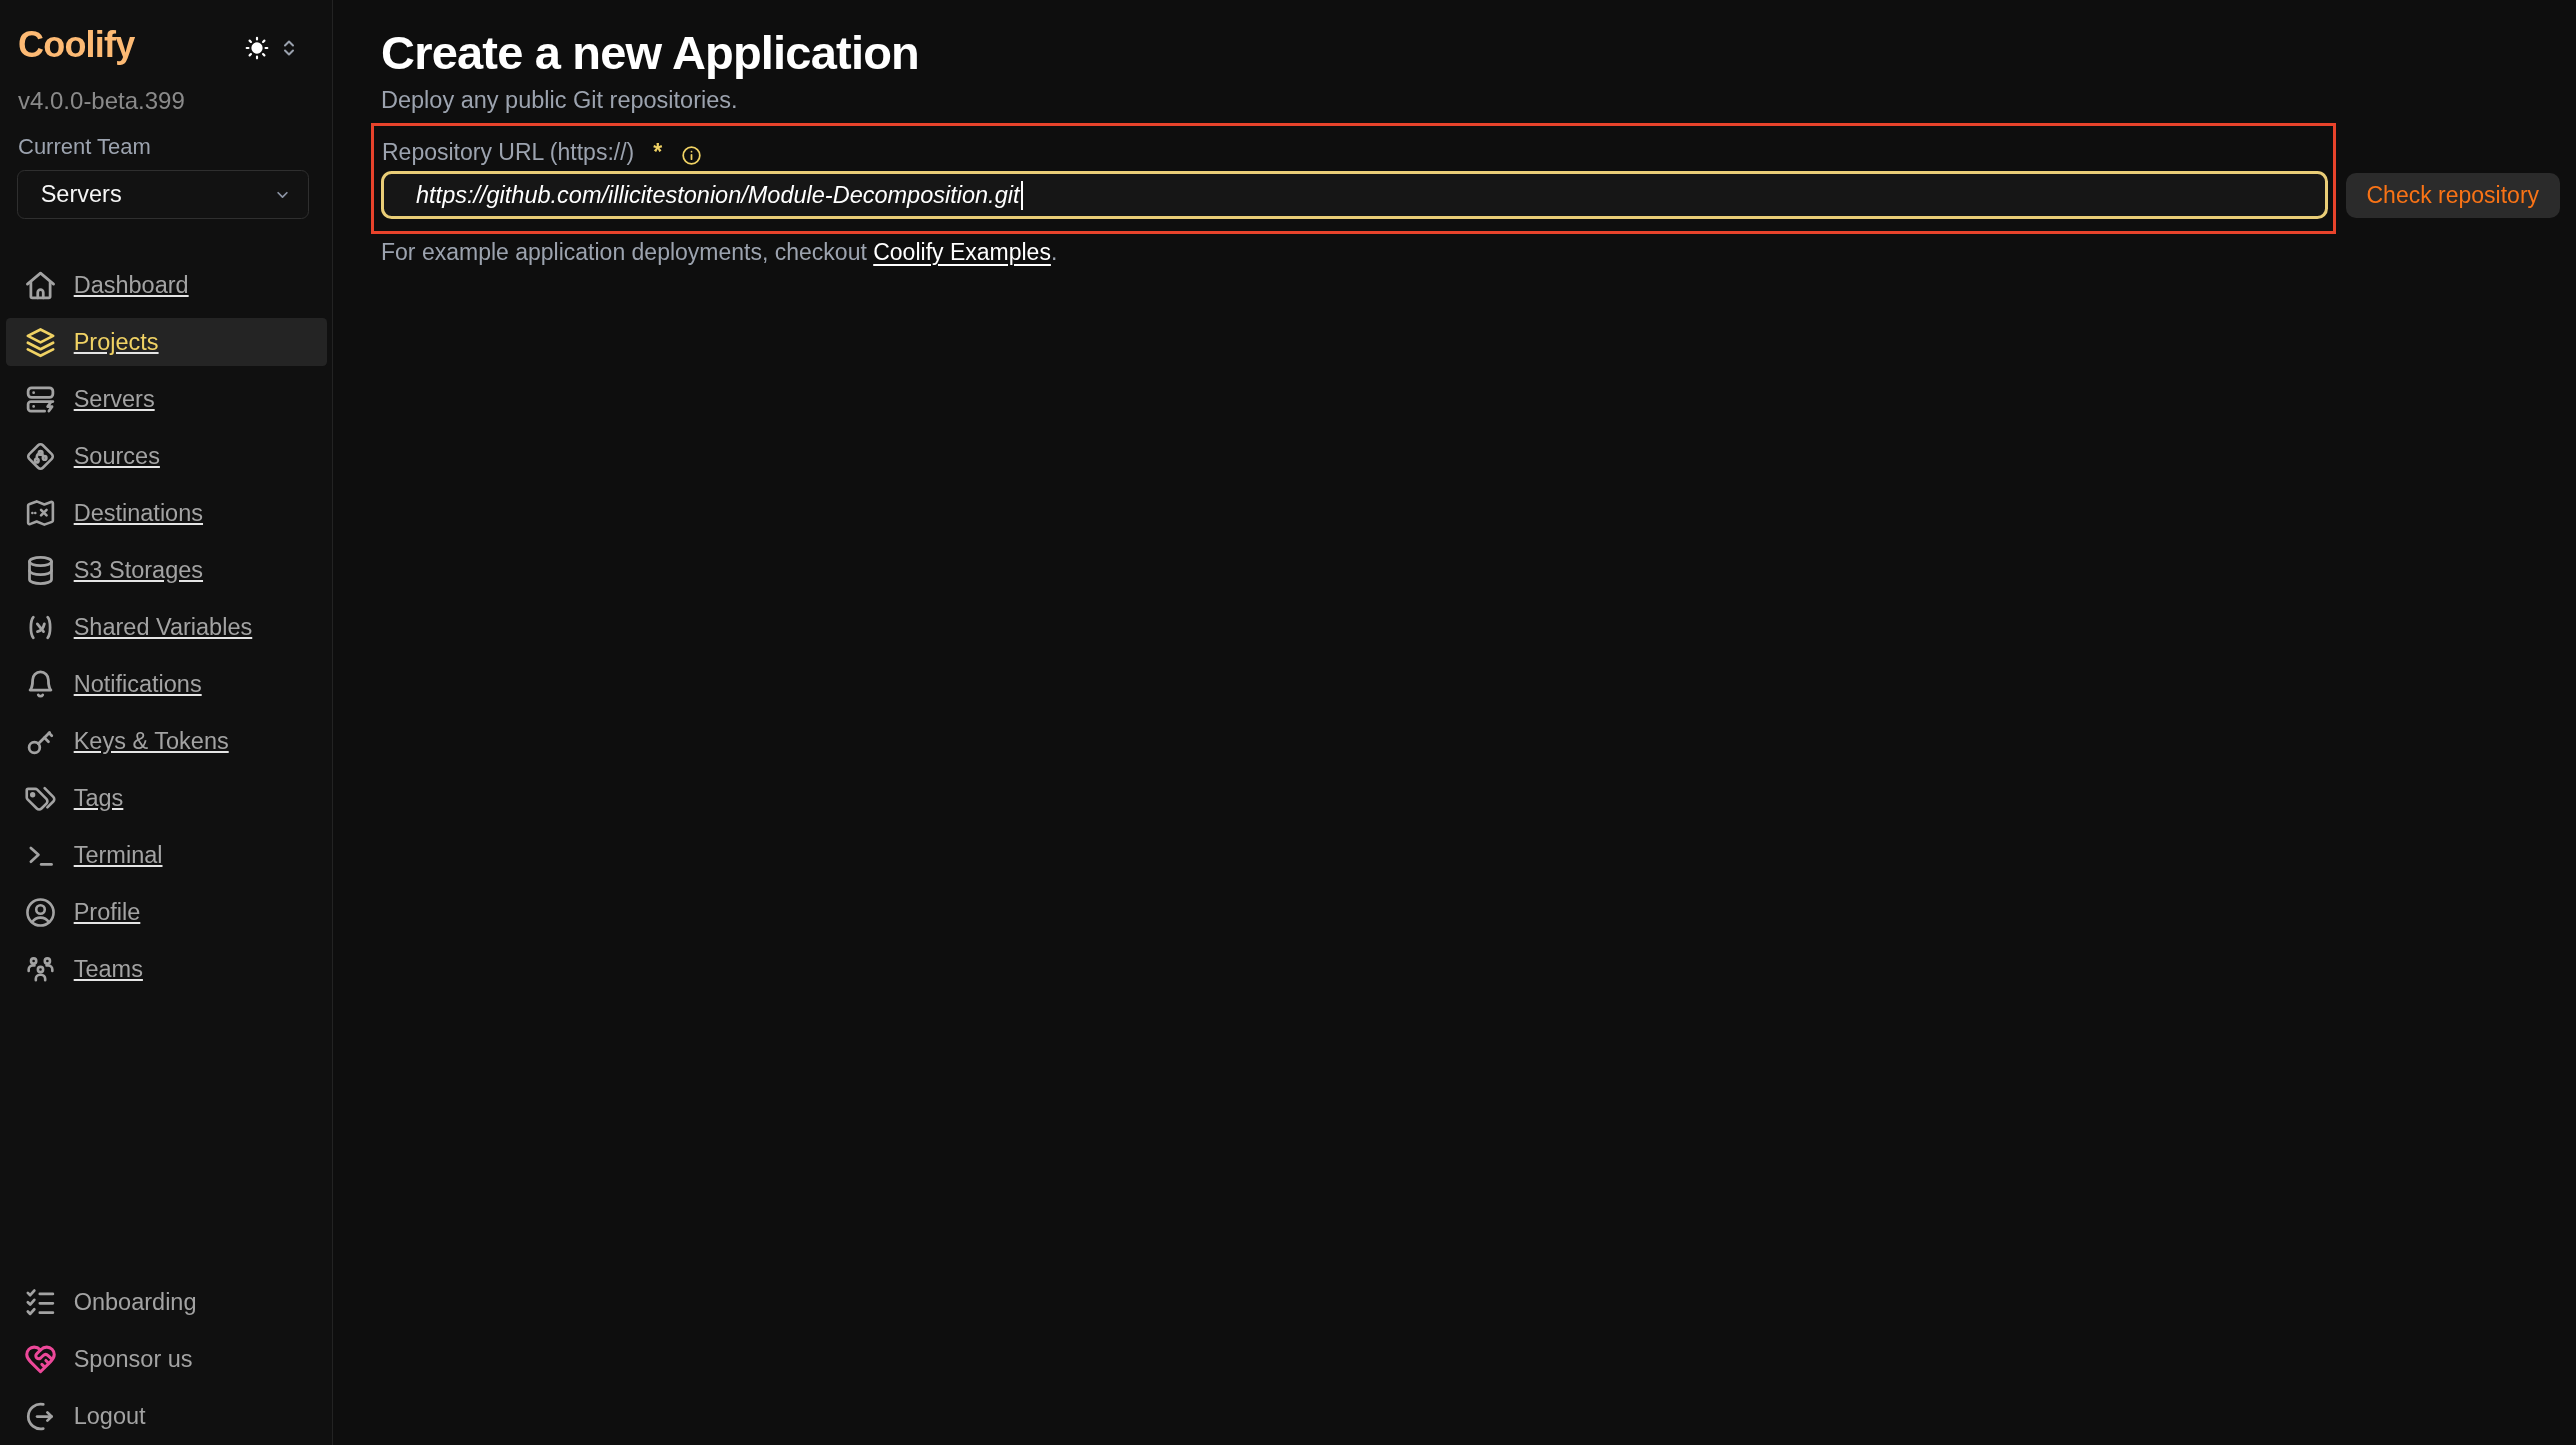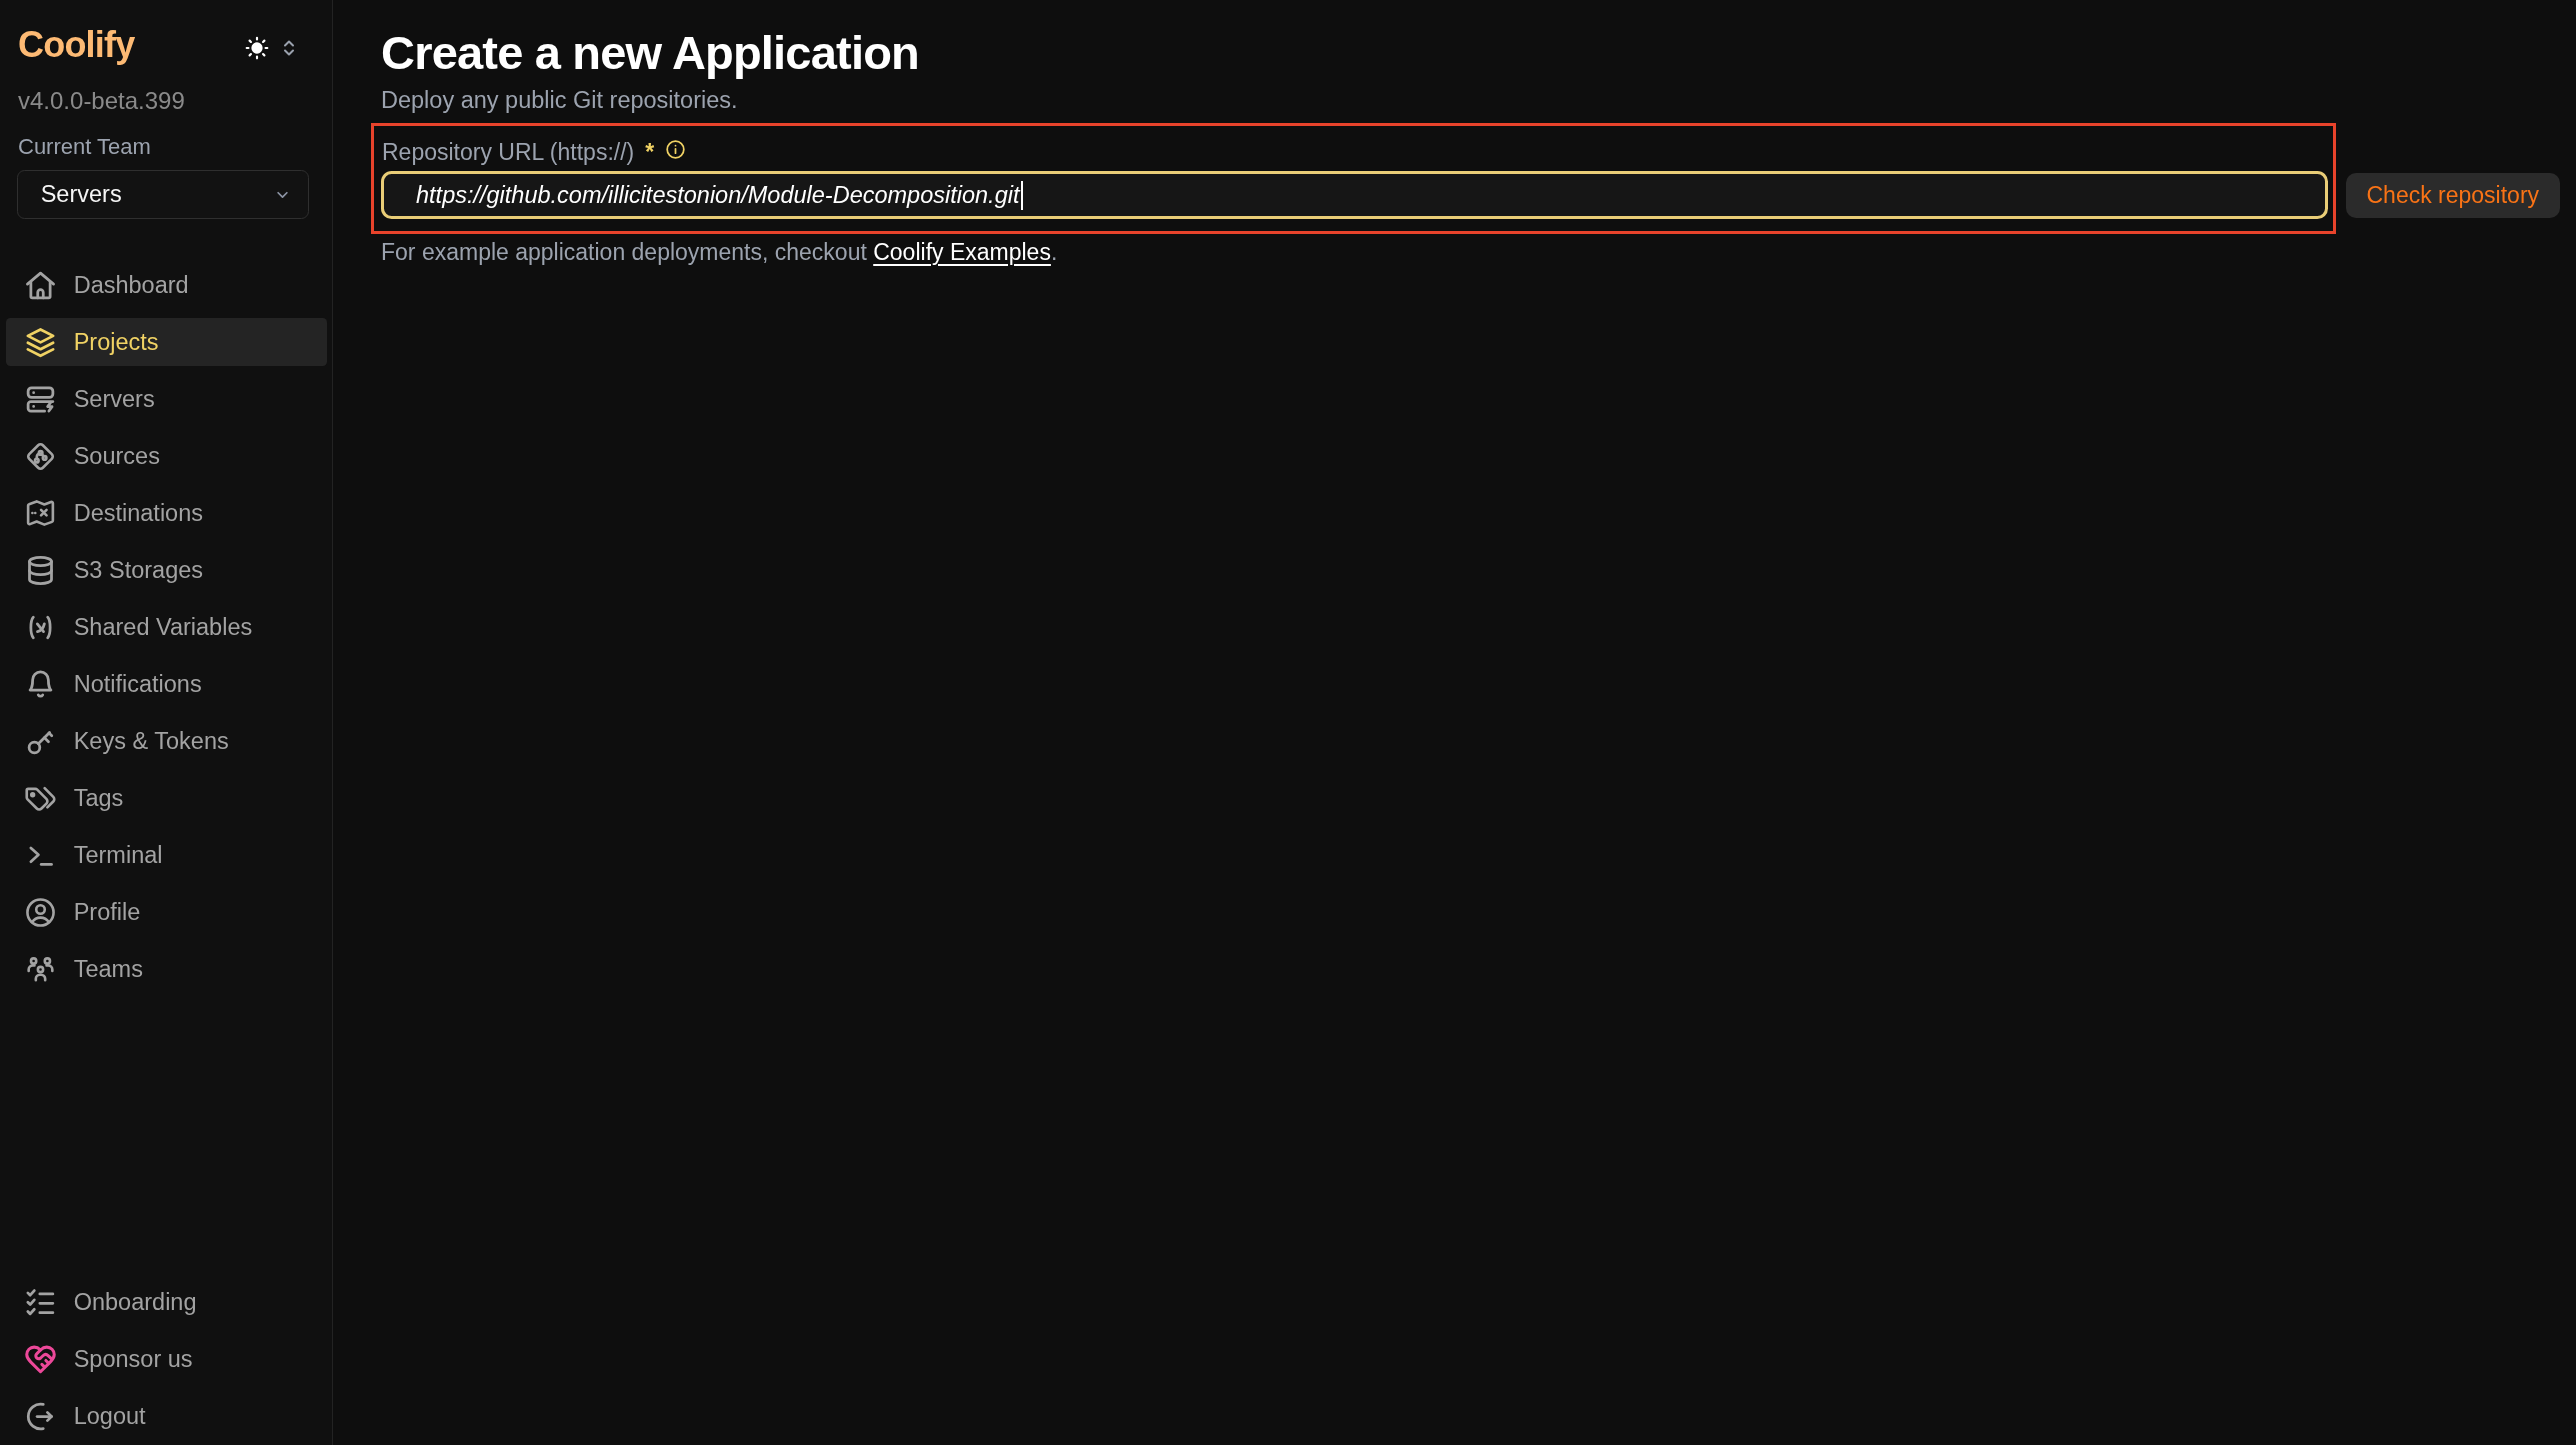--- a/index.html
+++ b/index.html
@@ -28,42 +28,42 @@
 
   .team-label { position:absolute; left:18px; top:134px; font-size:22px; color:#9ca3af; }
   .team-select {
     position:absolute; left:16.7px; top:170px; width:292px; height:49px;
     background:#121212; border:1.5px solid #2f2f2f; border-radius:7.6px;
     display:flex; align-items:center; padding:0 15px 0 23px;
     font-size:23.5px; color:#f5f5f5; cursor:pointer;
   }
   .team-select .chev { margin-left:auto; width:21px; height:21px; color:#8b93a3; }
 
-  .nav { position:absolute; left:0; top:261px; width:333px; display:flex; flex-direction:column; gap:9px; }
+  .nav { position:absolute; left:0; top:261px; width:333px; display:flex; flex-direction:column; gap:9px;text-decoration:underline; }
   .nav-footer { position:absolute; left:0; bottom:5.3px; width:333px; display:flex; flex-direction:column; gap:9px; }
   .nav-item {
     height:48px; margin:0 6px; padding-left:18px; border-radius:4.5px;
     display:flex; align-items:center; gap:16.7px;
     color:#a3a3a3; font-size:23.5px; cursor:pointer;
   }
   .nav-item .nicon { width:33px; height:33px; color:#a3a3a3; flex:0 0 33px; }
   .nav-item.active { background:#242424; color:#f0d264; }
   .nav-item.active .nicon { color:#f0d264; }
   .nicon.pink { color:#ec4899 !important; }
 
   
   .page-title { position:absolute; left:381px; top:25px; font-size:47px; font-weight:700; color:#ffffff; letter-spacing:-0.8px; }
   .page-sub { position:absolute; left:381px; top:87px; font-size:23.5px; color:#9ca3af; }
 
   .annotation-box {
     position:absolute; left:371px; top:123px; width:1965px; height:111px;
     border:3.8px solid #e8432b; pointer-events:none;
   }
 
-  .field-label-row { position:absolute; left:382px; top:139px; display:flex; align-items:flex-start; gap:11px; }
+  .field-label-row { position:absolute; left:382px; top:139px; display:flex; align-items:flex-end; gap:19px; }
   .field-label { font-size:23px; color:#9ca3af; }
   .required { font-size:23px; color:#f0d264; font-weight:700; }
   .info-icon { width:21px; height:21px; color:#f0d264; }
 
   .url-input {
     position:absolute; left:381px; top:171px; width:1947px; height:48px;
     background:#161616; border:3px solid #e9cd77; border-radius:10.6px;
     display:flex; align-items:center; padding:0 32px;
     font-size:23.5px; color:#ffffff; white-space:nowrap; overflow:hidden;
     cursor:text;

